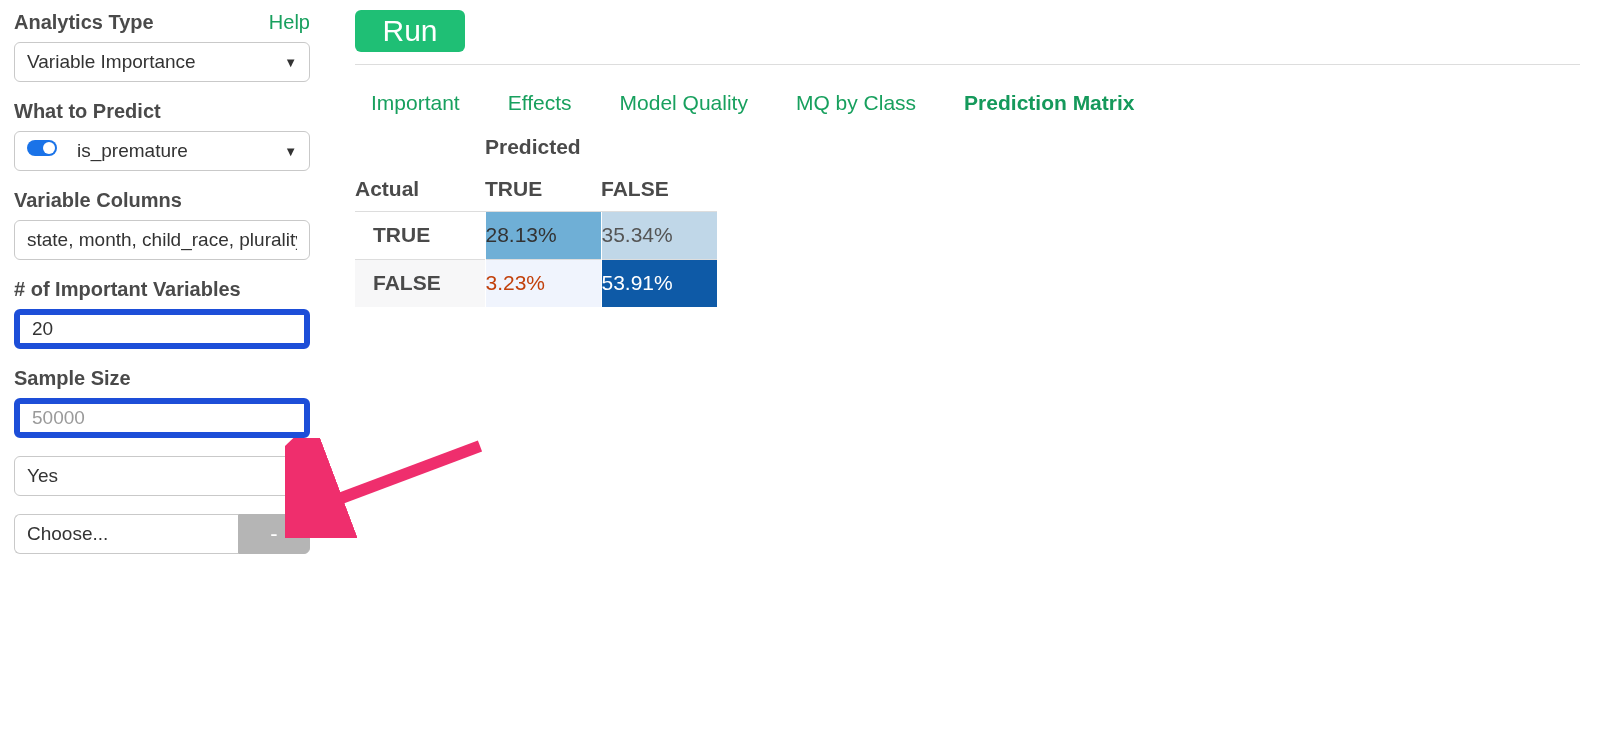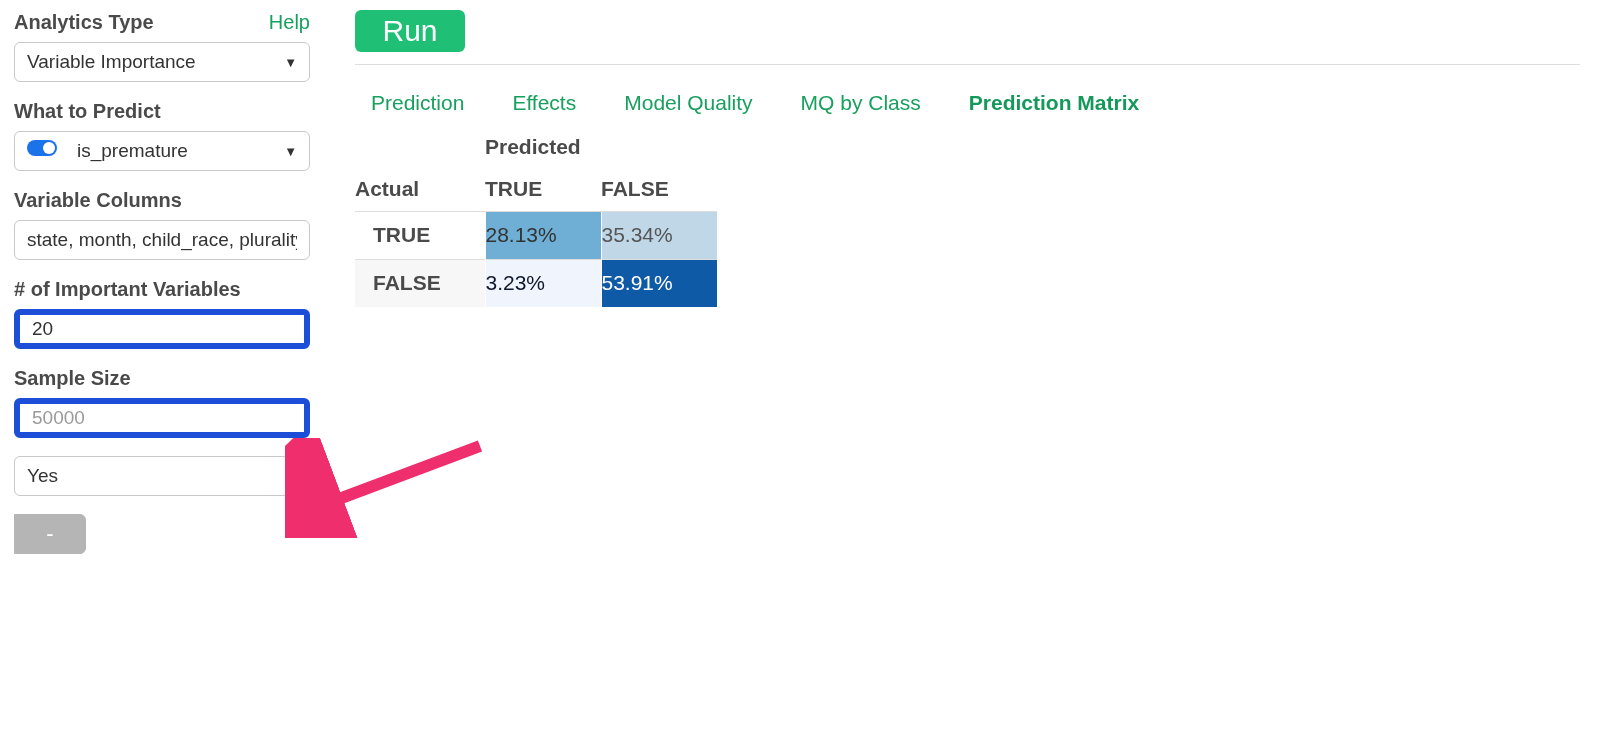--- a/index.html
+++ b/index.html
@@ -67,21 +67,21 @@
     font-size: 21px; padding: 0; text-align: left; vertical-align: middle;
   }
   .predicted-header { font-weight: 700; color: #4a4a4a; font-size: 23px; height: 40px; }
   .actual-header { font-weight: 700; color: #4a4a4a; font-size: 22px; width: 130px; height: 44px; text-align: center; }
   .col-label { font-weight: 700; color: #4a4a4a; width: 116px; height: 44px; }
   .row-label { font-weight: 700; color: #4a4a4a; width: 130px; height: 48px; border-top: 1px solid #ddd; text-align: left; padding-left: 18px !important; }
   .row-label.alt { background: #f7f7f8; }
   .cell { width: 116px; height: 48px; font-size: 21px; border-top: 1px solid #ddd; border-left: 1px solid #fff; }
   .c-tp { background: #6fafd6; color: #333; }
   .c-fn { background: #c0d7e8; color: #555; }
-  .c-fp { background: #f0f4fd; color: #0f172a; }
+  .c-fp { background: #f0f4fd; color: #c2410c; }
   .c-tn { background: #0e5aa7; color: #fff; }
 
   
   .arrow { position: absolute; left: 285px; top: 438px; pointer-events: none; }
 </style>
 </head>
 <body>
 
 <div class="sidebar">
 
@@ -134,36 +134,39 @@
 
   <div class="field">
     <div class="control">
       <span class="control-text">Yes</span>
       <span class="caret">▲</span>
     </div>
   </div>
 
   <div class="field">
     <div class="repeat-row">
+      <div class="repeat-select">
+        <span>Choose...</span>
+      </div>
       <div class="repeat-minus">
         <span>-</span>
       </div>
     </div>
   </div>
 
 </div>
 
 <div class="main">
   <button class="run-btn">
     <span>Run</span>
   </button>
   <hr class="divider">
 
   <div class="tabs">
-    <span class="tab">Prediction</span>
+    <span class="tab">Important</span>
     <span class="tab">Effects</span>
     <span class="tab">Model Quality</span>
     <span class="tab">MQ by Class</span>
     <span class="tab active">Prediction Matrix</span>
   </div>
 
   <div class="matrix">
     <table class="matrix-table">
       <tbody>
           <tr>

